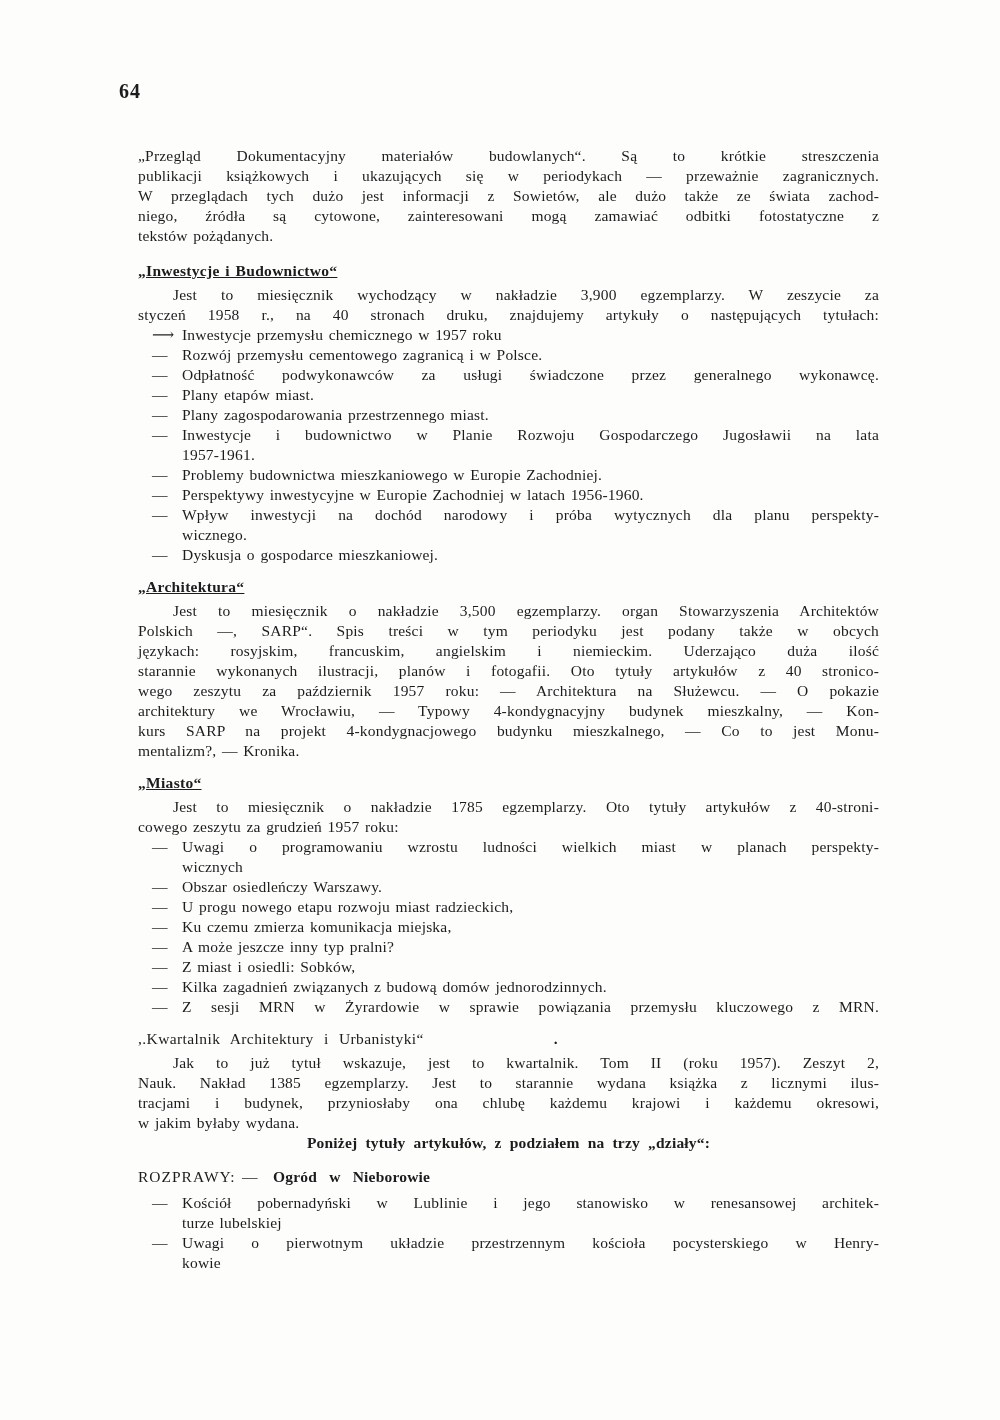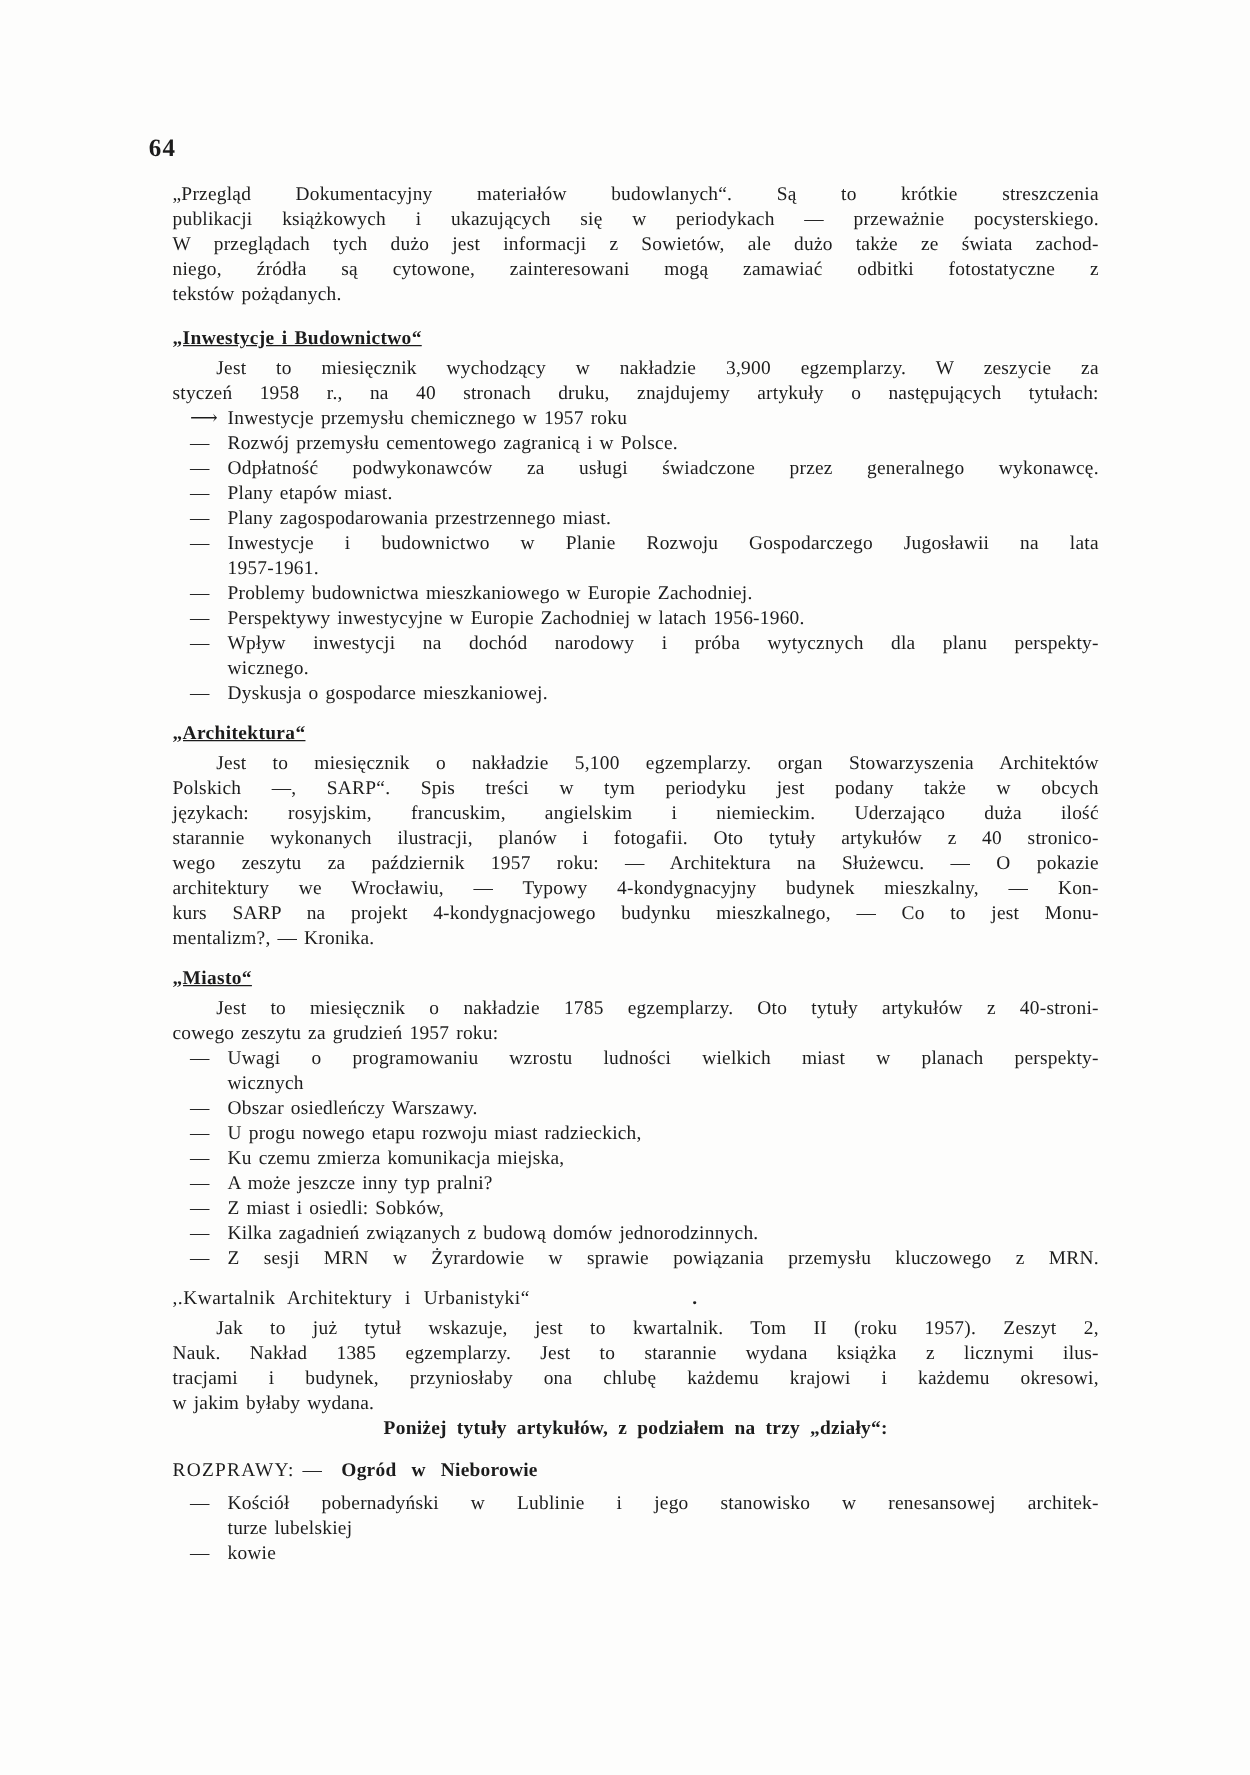--- a/index.html
+++ b/index.html
@@ -6,21 +6,21 @@
   html, body { margin:0; padding:0; }
   body {
     width:1000px; height:1420px;
     background:#fdfdfc;
     position:relative;
     font-family:"Liberation Serif","DejaVu Serif",serif;
     color:#1c1c1c;
     overflow:hidden;
   }
   .pagenum {
-    position:absolute; left:119px; top:108px;
+    position:absolute; left:119px; top:80px;
     font-size:20px; font-weight:bold; letter-spacing:1px;
   }
   .content {
     position:absolute; left:138px; top:146px; width:741px;
     font-size:15.5px; line-height:20px;
     letter-spacing:0.2px; word-spacing:1.5px;
   }
   .ln { display:block; }
   .j  { text-align:justify; text-align-last:justify; }
   .ind{ text-indent:35px; }
@@ -48,21 +48,21 @@
 </style>
 </head>
 <body>
 
 <div class="pagenum">64</div>
 
 <div class="content">
 
   <div class="para">
     <div class="ln j">„Przegląd Dokumentacyjny materiałów budowlanych“. Są to krótkie streszczenia</div>
-    <div class="ln j">publikacji książkowych i ukazujących się w periodykach — przeważnie pocysterskiego.</div>
+    <div class="ln j">publikacji książkowych i ukazujących się w periodykach — przeważnie zagranicznych.</div>
     <div class="ln j">W przeglądach tych dużo jest informacji z Sowietów, ale dużo także ze świata zachod-</div>
     <div class="ln j">niego, źródła są cytowone, zainteresowani mogą zamawiać odbitki fotostatyczne z</div>
     <div class="ln">tekstów pożądanych.</div>
   </div>
 
   <div class="hd first">„Inwestycje i Budownictwo“</div>
   <div class="para">
     <div class="ln j ind">Jest to miesięcznik wychodzący w nakładzie 3,900 egzemplarzy. W zeszycie za</div>
     <div class="ln j">styczeń 1958 r., na 40 stronach druku, znajdujemy artykuły o następujących tytułach:</div>
   </div>
@@ -126,21 +126,21 @@
     <div class="li">
       <span class="bu">—</span>
       <div class="it">
           <div class="ln">Dyskusja o gospodarce mieszkaniowej.</div>
         </div>
     </div>
   </div>
 
   <div class="hd">„Architektura“</div>
   <div class="para">
-    <div class="ln j ind">Jest to miesięcznik o nakładzie 5,100 egzemplarzy. organ Stowarzyszenia Architektów</div>
+    <div class="ln j ind">Jest to miesięcznik o nakładzie 3,500 egzemplarzy. organ Stowarzyszenia Architektów</div>
     <div class="ln j">Polskich —, SARP“. Spis treści w tym periodyku jest podany także w obcych</div>
     <div class="ln j">językach: rosyjskim, francuskim, angielskim i niemieckim. Uderzająco duża ilość</div>
     <div class="ln j">starannie wykonanych ilustracji, planów i fotogafii. Oto tytuły artykułów z 40 stronico-</div>
     <div class="ln j">wego zeszytu za październik 1957 roku: — Architektura na Służewcu. — O pokazie</div>
     <div class="ln j">architektury we Wrocławiu, — Typowy 4-kondygnacyjny budynek mieszkalny, — Kon-</div>
     <div class="ln j">kurs SARP na projekt 4-kondygnacjowego budynku mieszkalnego, — Co to jest Monu-</div>
     <div class="ln">mentalizm?, — Kronika.</div>
   </div>
 
   <div class="hd">„Miasto“</div>
@@ -221,18 +221,19 @@
     <div class="li">
       <span class="bu">—</span>
       <div class="it">
         <div class="ln j">Kościół pobernadyński w Lublinie i jego stanowisko w renesansowej architek-</div>
         <div class="ln">turze lubelskiej</div>
       </div>
     </div>
     <div class="li">
       <span class="bu">—</span>
       <div class="it">
+        <div class="ln j">Uwagi o pierwotnym układzie przestrzennym kościoła pocysterskiego w Henry-</div>
         <div class="ln">kowie</div>
       </div>
     </div>
   </div>
 
 </div>
 
 </body></html>

